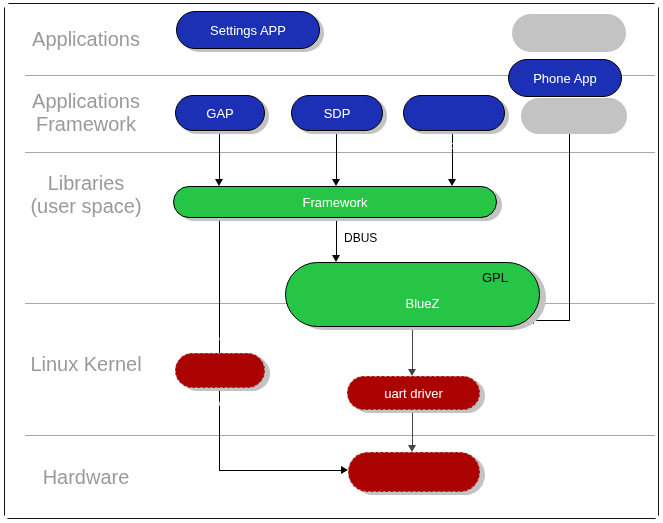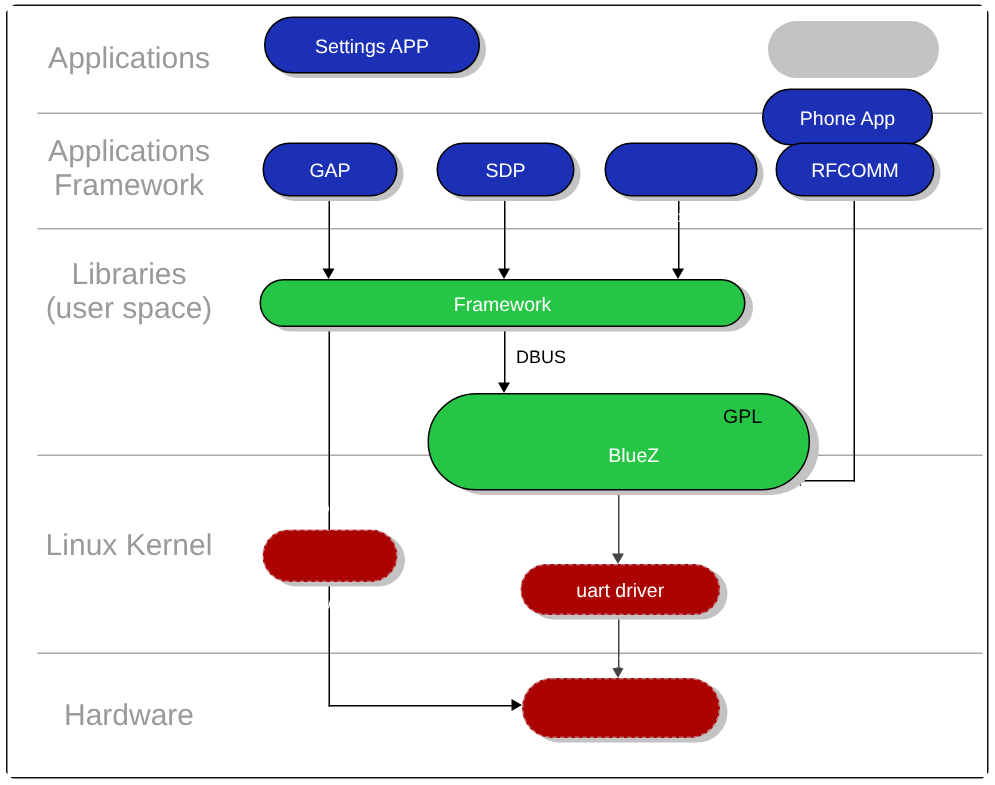--- a/index.html
+++ b/index.html
@@ -210,23 +210,20 @@
     <span class="ln1">SDP</span>
   </div>
 
   <div class="shadow" style="left:407px; top:98px; width:102px; height:36px;"></div>
   <div class="node blue" style="left:403px; top:95px; width:102px; height:36px;">
     <span class="ln1">Headset /</span>
     <span class="ln2 sub">Handsfree</span>
   </div>
 
   <div class="shadow" style="left:521px; top:98px; width:106px; height:36px;"></div>
-  <div class="node blue" style="left:517px; top:95px; width:106px; height:36px;">
-    <span class="ln1">RFCOMM</span>
-  </div>
 
   <div class="shadow" style="left:178px; top:189px; width:324px; height:32px;"></div>
   <div class="node green" style="left:173px; top:186px; width:324px; height:32px;">
     <span class="ln1">Framework</span>
   </div>
 
   <div class="shadow" style="left:291px; top:265px; width:255px; height:65px;"></div>
   <div class="node green" style="left:285px; top:262px; width:255px; height:65px;">
     <span class="ln1" style="margin-top:18px;padding-left:20px;">BlueZ</span>
   </div>

